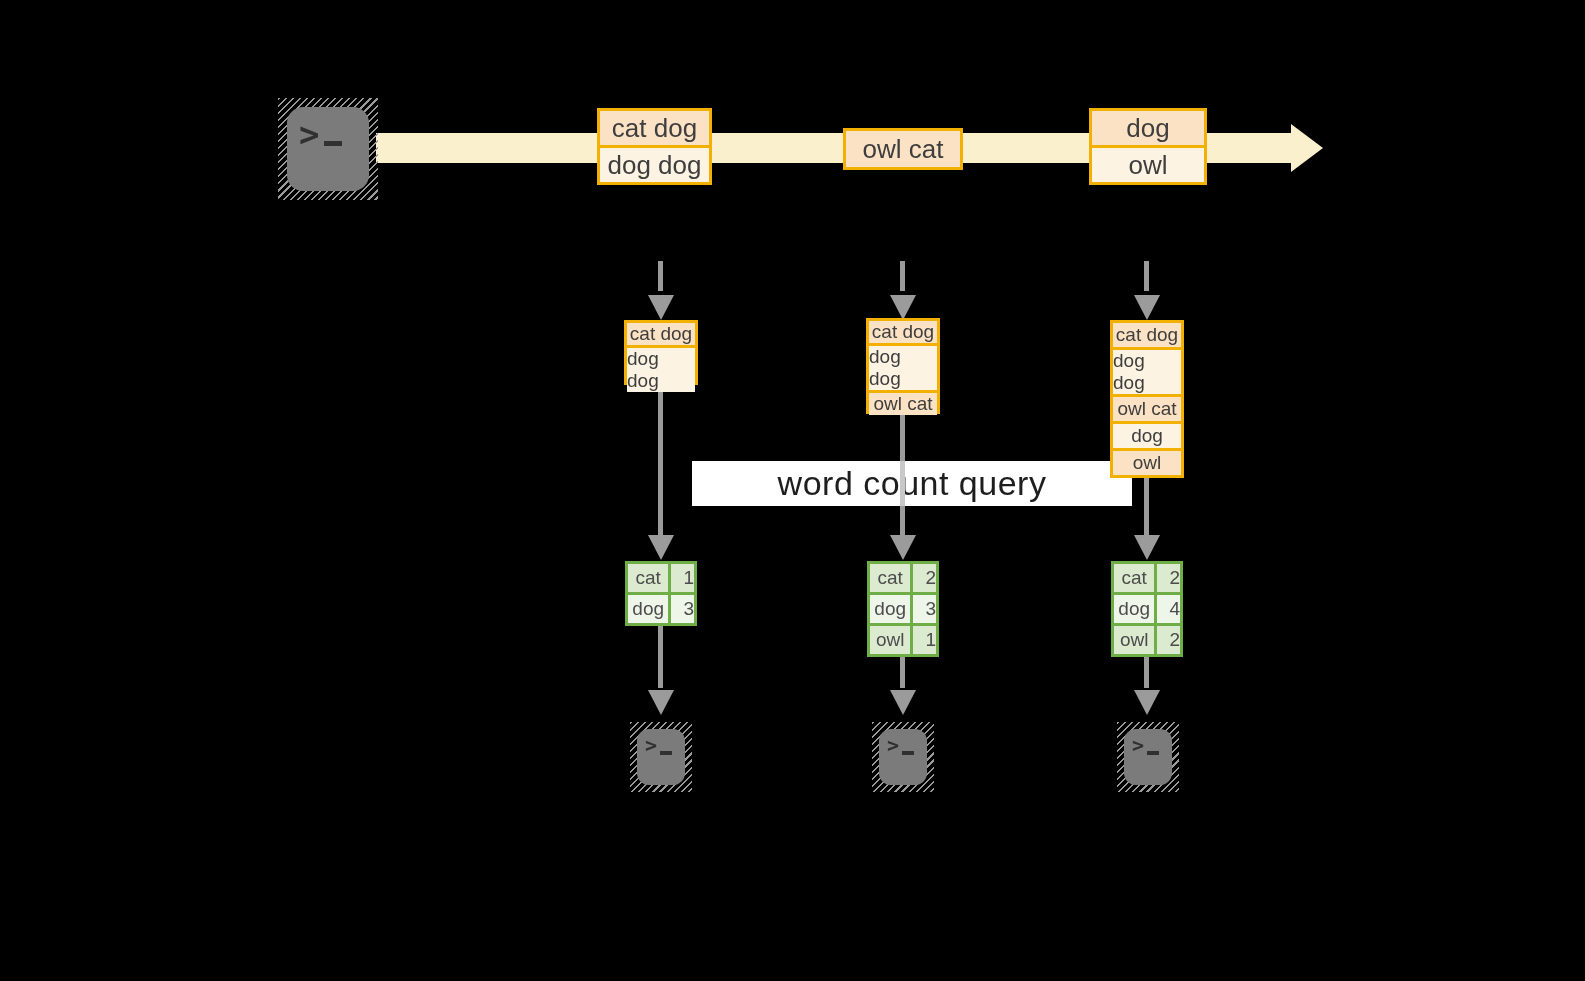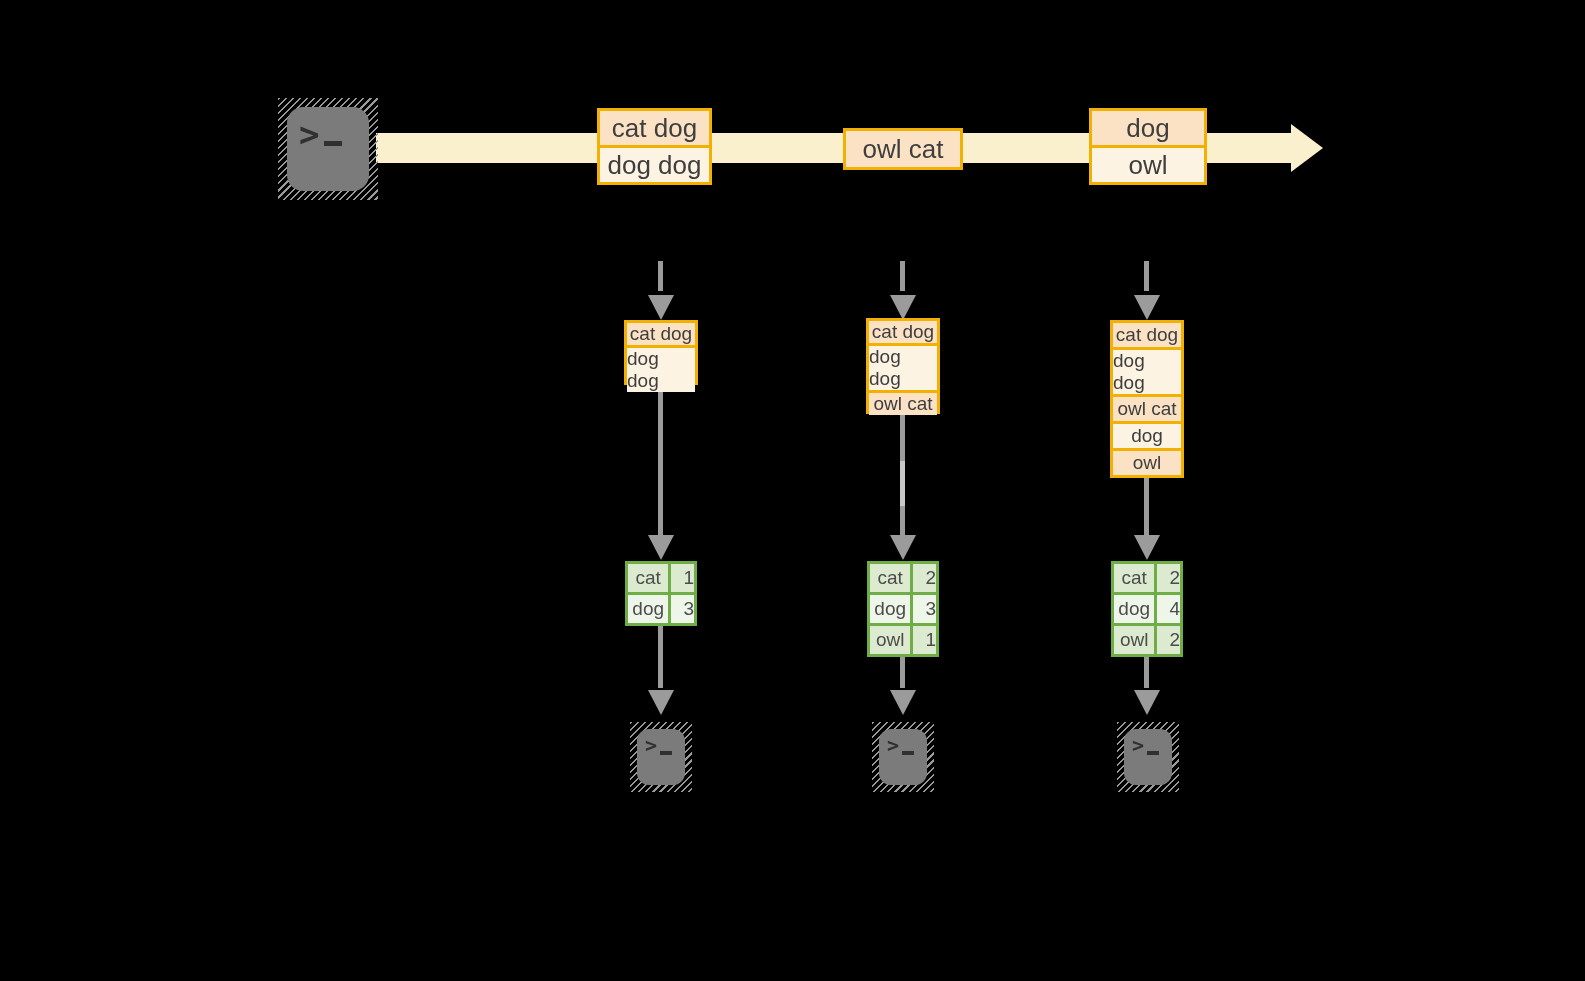--- a/index.html
+++ b/index.html
@@ -105,20 +105,23 @@
   </div>
 
   <div class="msgbox stack" style="left:1110px;top:320px;width:74px;height:158px;">
     <div class="cell">cat dog</div>
     <div class="cell">dog dog</div>
     <div class="cell">owl cat</div>
     <div class="cell">dog</div>
     <div class="cell">owl</div>
   </div>
 
+  <div class="qband" style="left:692px;top:461px;width:440px;height:45px;">
+    <span>word count query</span>
+  </div>
   <div class="qline" style="left:900px;top:461px;height:45px;"></div>
 
   <div class="vline" style="left:658px;top:385px;height:150px;"></div>
   <div class="ahead" style="left:648px;top:535px;"></div>
 
   <div class="vline" style="left:900px;top:414px;height:121px;"></div>
   <div class="ahead" style="left:890px;top:535px;"></div>
 
   <div class="vline" style="left:1144px;top:478px;height:57px;"></div>
   <div class="ahead" style="left:1134px;top:535px;"></div>

